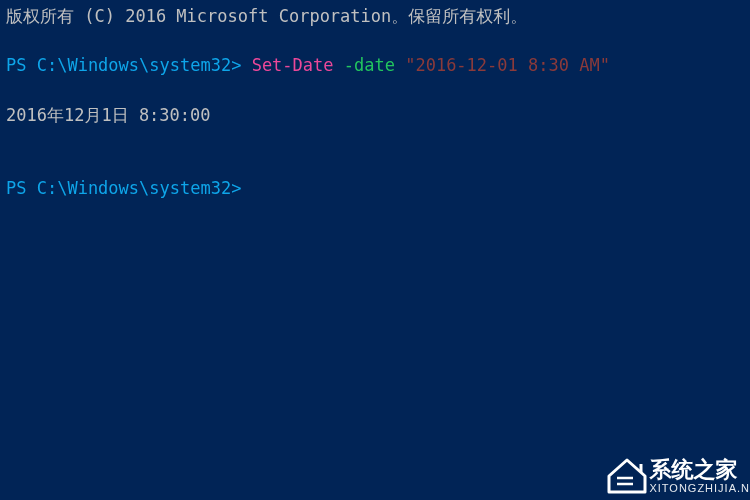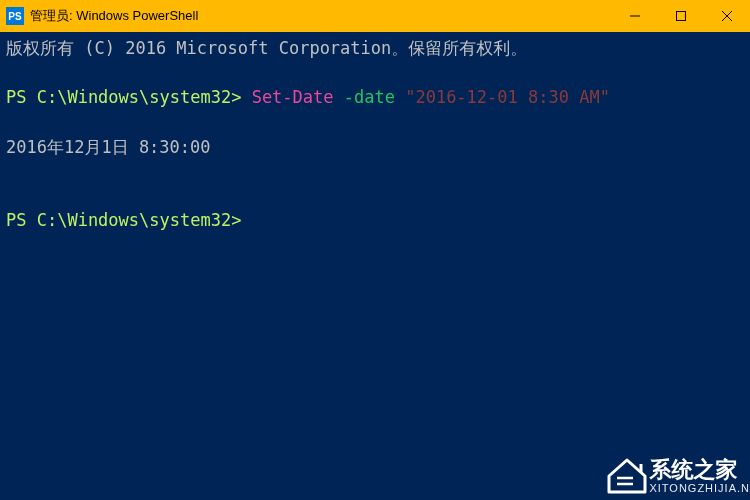--- a/index.html
+++ b/index.html
@@ -74,21 +74,21 @@
       color: #c0c0c0;
       font-size: 17px;
       line-height: 1.45;
       font-family: "NSimSun", "SimSun", "Consolas", monospace;
       white-space: pre;
     }
     .line {
       display: block;
     }
     .prompt {
-      color: #bef264;
+      color: #0ea5e9;
     }
     .cmd-yellow {
       color: #ec4899;
     }
     .cmd-gray {
       color: #22c55e;
     }
     .cmd-darkred {
       color: #8b3a3a;
     }
@@ -119,46 +119,20 @@
       font-size: 11px;
       letter-spacing: 1px;
       opacity: 0.9;
       text-align: right;
     }
   </style>
 </head>
 <body>
 
 <div class="window">
-  <div class="titlebar">
-    <div class="titlebar-left">
-      <div class="ps-icon">
-        <span>PS</span>
-      </div>
-      <span class="title-text">管理员: Windows PowerShell</span>
-    </div>
-    <div class="window-controls">
-      <div class="win-btn">
-        <svg viewBox="0 0 10 10">
-            <line x1="0" y1="5" x2="10" y2="5" stroke="#000" stroke-width="1"></line>
-          </svg>
-      </div>
-      <div class="win-btn">
-        <svg viewBox="0 0 10 10">
-            <rect x="0.5" y="0.5" width="9" height="9" fill="none" stroke="#000" stroke-width="1"></rect>
-          </svg>
-      </div>
-      <div class="win-btn">
-        <svg viewBox="0 0 10 10">
-            <line x1="0" y1="0" x2="10" y2="10" stroke="#000" stroke-width="1"></line>
-            <line x1="10" y1="0" x2="0" y2="10" stroke="#000" stroke-width="1"></line>
-          </svg>
-      </div>
-    </div>
-  </div>
   <div class="terminal"><span class="line">版权所有 (C) 2016 Microsoft Corporation。保留所有权利。</span><span class="line"> </span><span class="line"><span class="prompt">PS C:\Windows\system32&gt; </span><span class="cmd-yellow">Set-Date</span><span class="cmd-gray"> -date </span><span class="cmd-darkred">"2016-12-01 8:30 AM"</span></span><span class="line"> </span><span class="line">2016年12月1日 8:30:00</span><span class="line"> </span><span class="line"> </span><span class="line prompt">PS C:\Windows\system32&gt;</span></div>
 </div>
 
 <div class="watermark">
   <div class="wm-icon">
     <svg width="44" height="40" viewBox="0 0 44 40">
       <path d="M4 20 L22 4 L40 20 L40 36 L4 36 Z" fill="none" stroke="#fff" stroke-width="3" stroke-linejoin="round"></path>
       <line x1="12" y1="22" x2="28" y2="22" stroke="#fff" stroke-width="2.5"></line>
       <line x1="12" y1="28" x2="28" y2="28" stroke="#fff" stroke-width="2.5"></line>
       <line x1="36" y1="8" x2="36" y2="16" stroke="#fff" stroke-width="3"></line>

